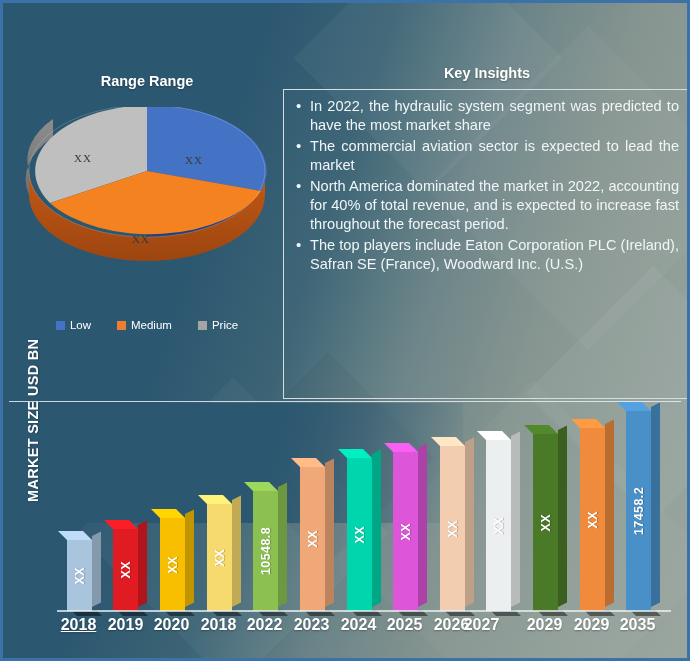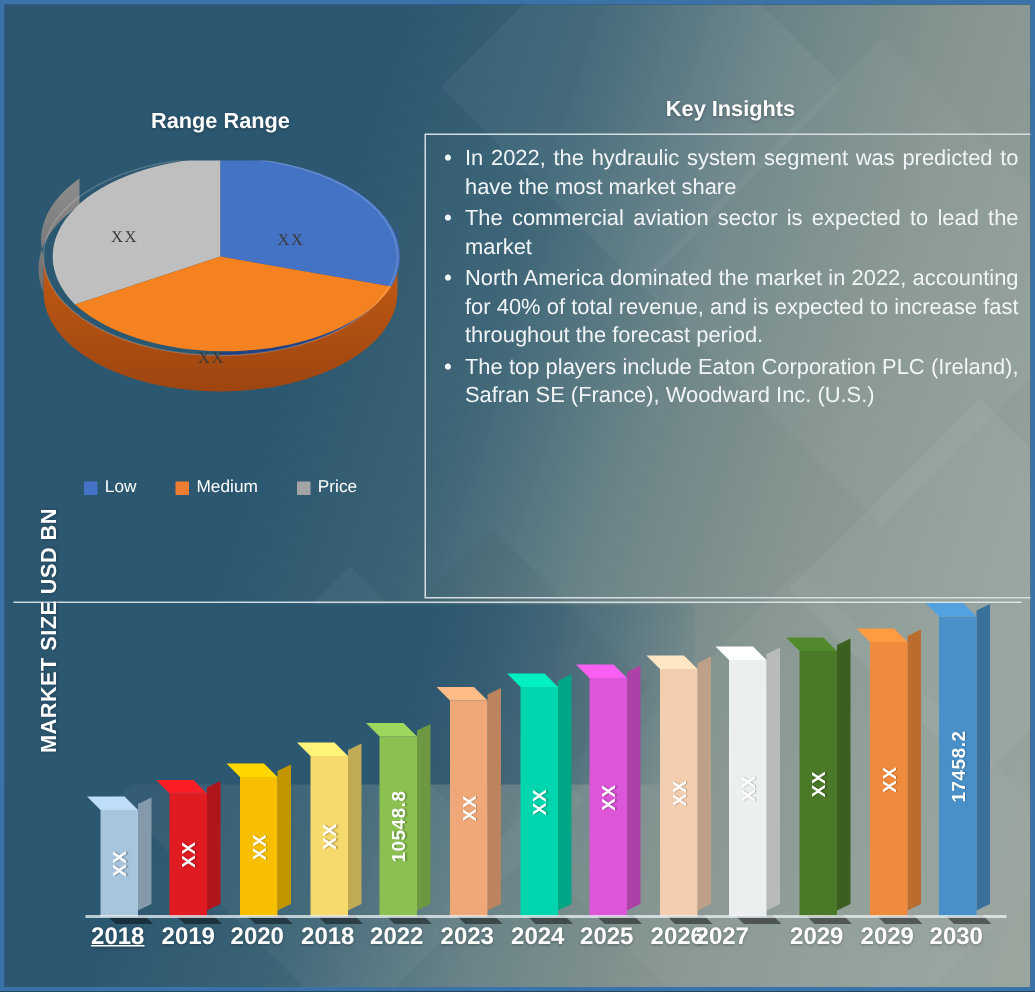--- a/index.html
+++ b/index.html
@@ -372,18 +372,18 @@
         <span class="x-label" style="left: 91px; width: 47px;">2020</span>
         <span class="x-label" style="left: 138px; width: 47px;">2018</span>
         <span class="x-label" style="left: 184px; width: 47px;">2022</span>
         <span class="x-label" style="left: 231px; width: 47px;">2023</span>
         <span class="x-label" style="left: 278px; width: 47px;">2024</span>
         <span class="x-label" style="left: 324px; width: 47px;">2025</span>
         <span class="x-label" style="left: 371px; width: 47px;">2026</span>
         <span class="x-label" style="left: 401px; width: 47px;">2027</span>
         <span class="x-label" style="left: 464px; width: 47px;">2029</span>
         <span class="x-label" style="left: 511px; width: 47px;">2029</span>
-        <span class="x-label" style="left: 557px; width: 47px;">2030</span>
+        <span class="x-label" style="left: 557px; width: 47px;">2035</span>
       </div>
   </div>
 
 
 </div>
 
 </body></html>

